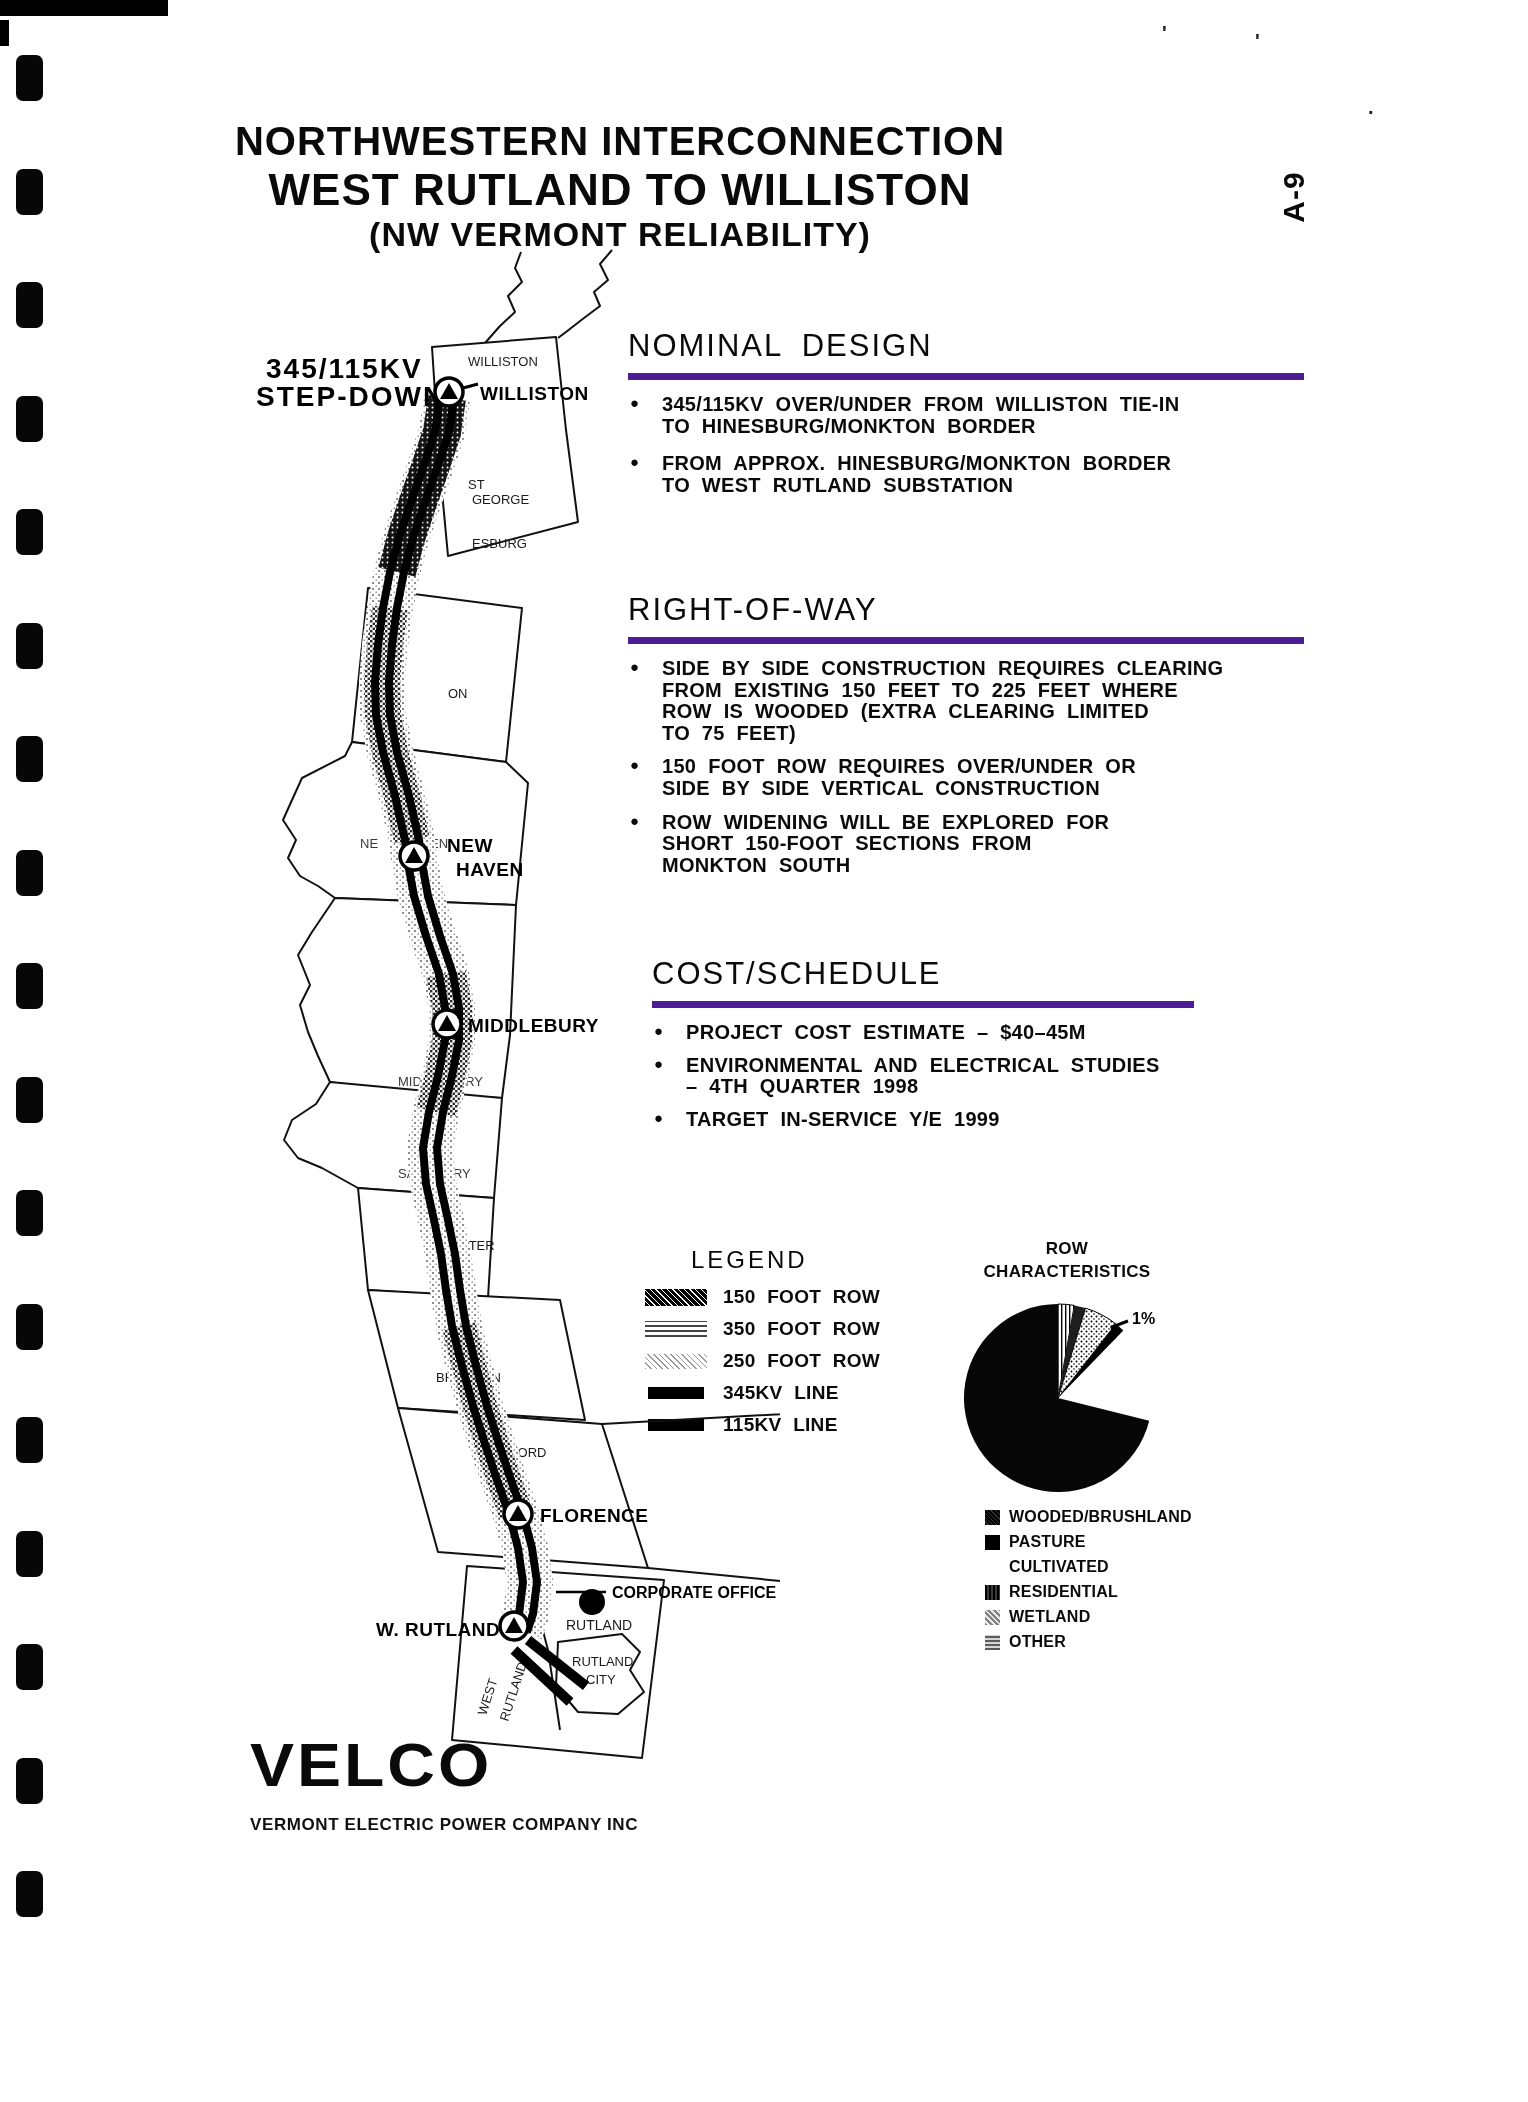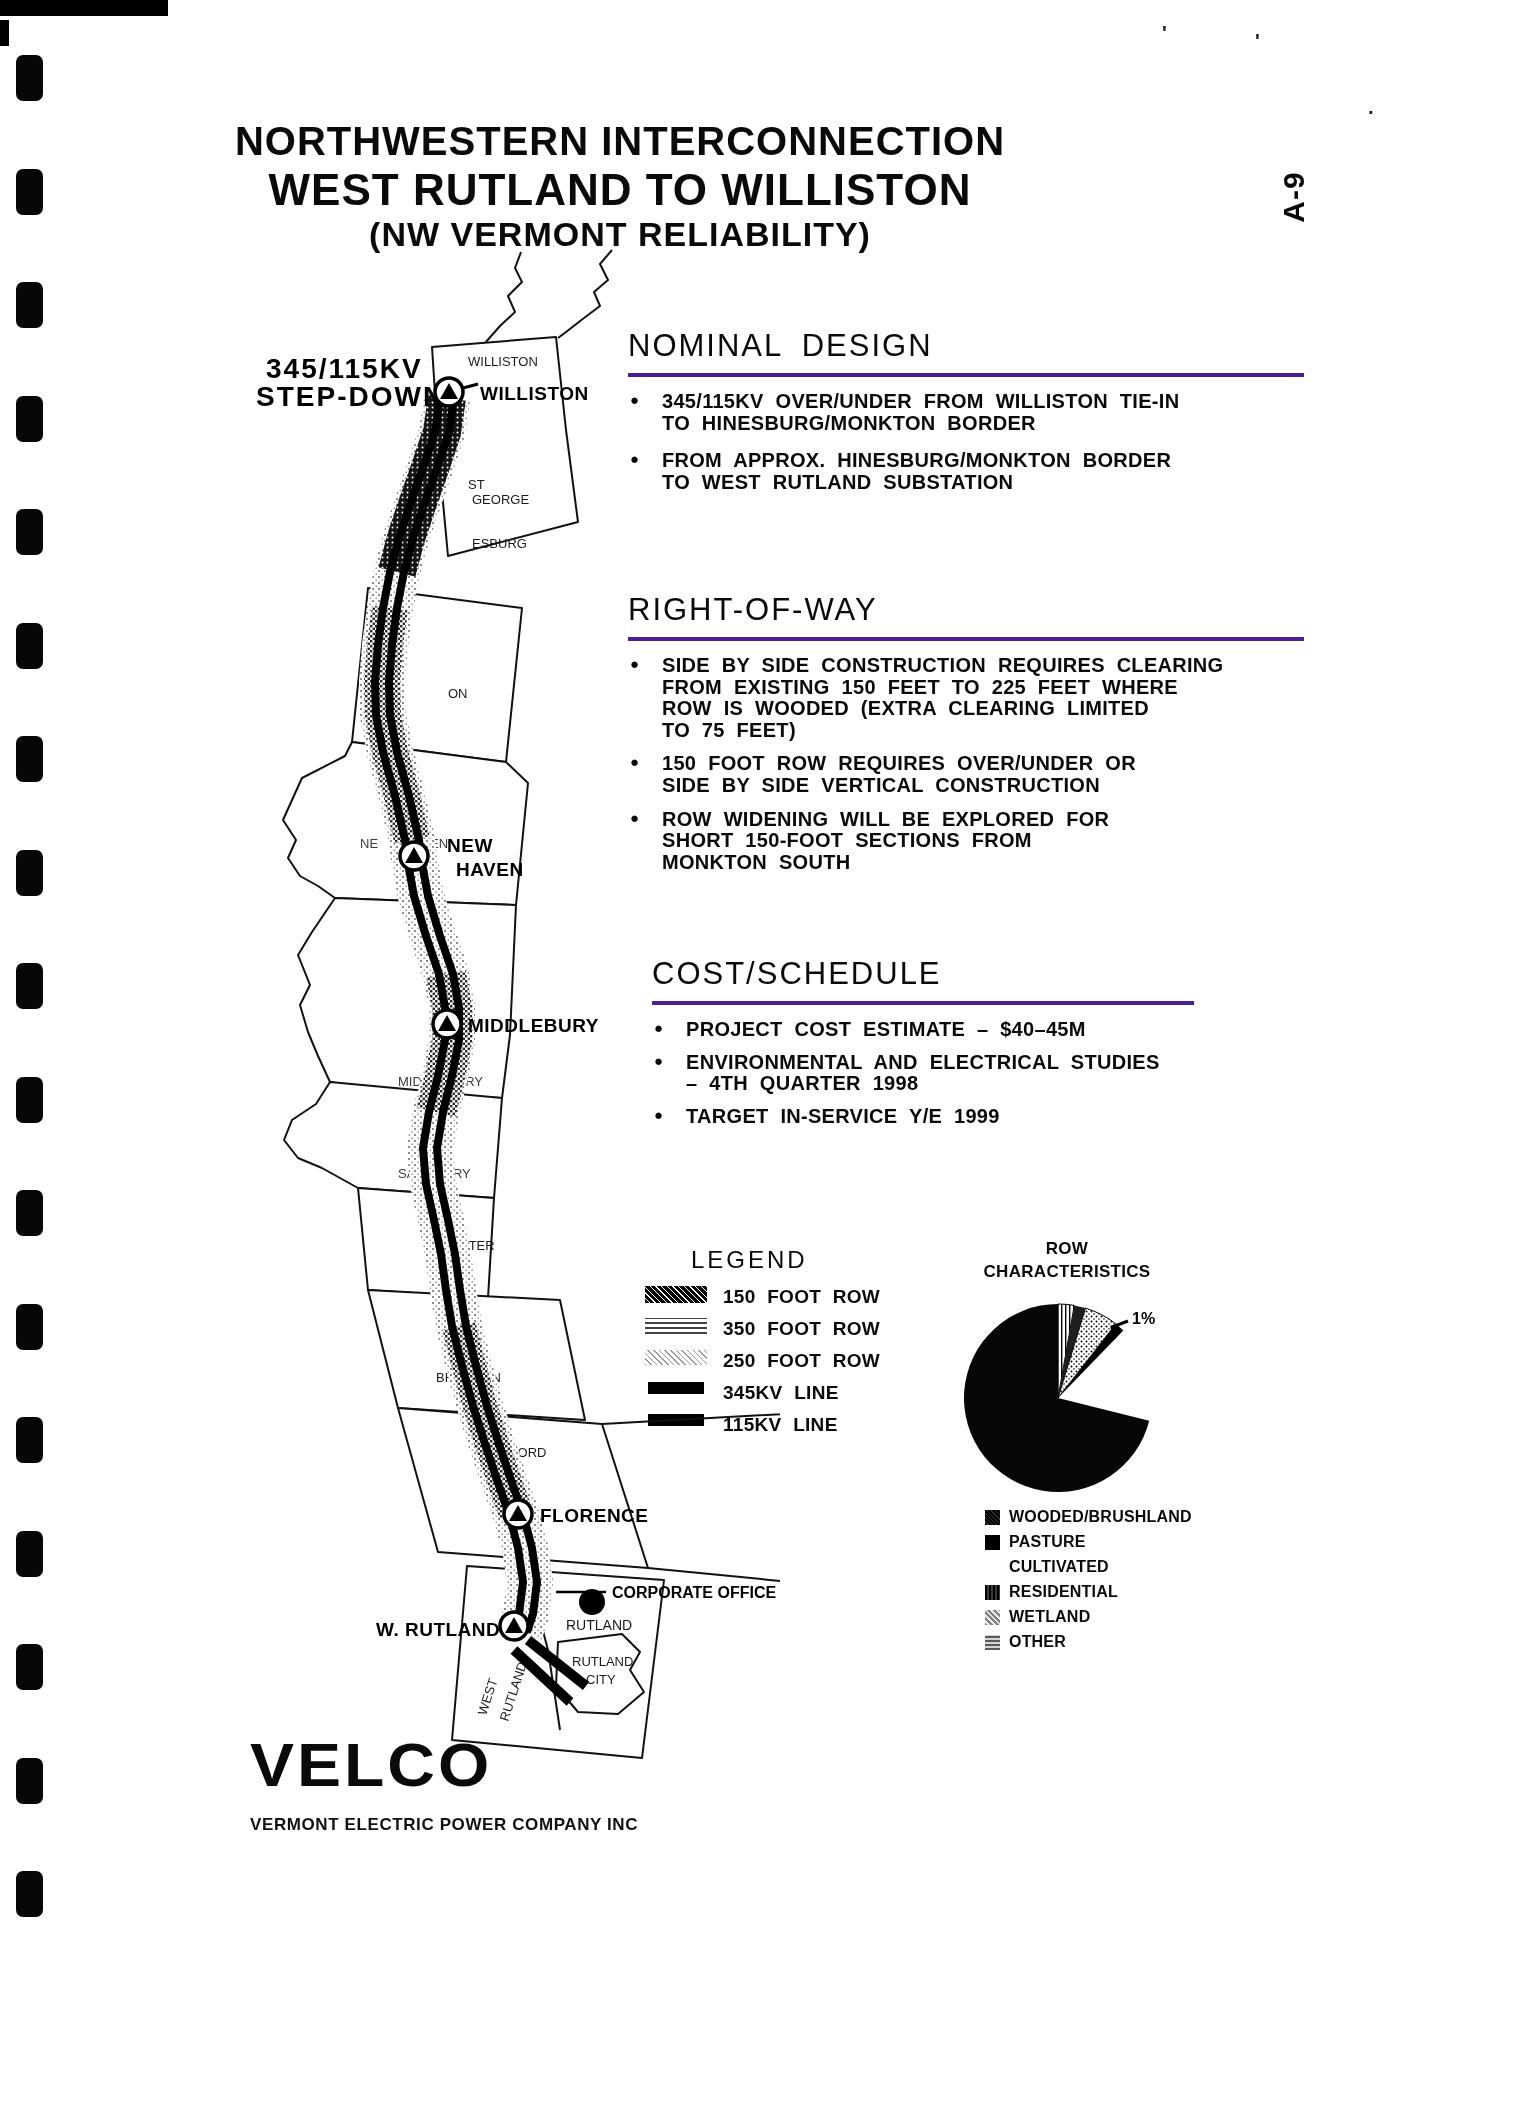--- a/index.html
+++ b/index.html
@@ -16,34 +16,34 @@
   .titleblock{position:absolute;left:210px;top:118px;width:820px;text-align:center;line-height:1.16;}
   .t1{font-size:40px;font-weight:700;letter-spacing:1px;}
   .t2{font-size:44px;font-weight:700;letter-spacing:1px;}
   .t3{font-size:34px;font-weight:700;letter-spacing:1px;}
   .pageref{position:absolute;left:1268px;top:180px;font-size:30px;font-weight:700;
     transform:rotate(-90deg);letter-spacing:1px;}
   
   .sect{position:absolute;}
   .sect h2{
     margin:0 0 14px 0;font-size:31px;font-weight:400;letter-spacing:2px;word-spacing:9px;
-    padding-bottom:9px;border-bottom:4px solid #4c1d95;
+    padding-bottom:9px;border-bottom:7px solid #4c1d95;
   }
   #sect-nominal{left:628px;top:328px;width:676px;}
   #sect-row{left:628px;top:592px;width:676px;}
   #sect-cost{left:652px;top:956px;width:542px;}
   .bullet{position:relative;padding-left:34px;margin-bottom:16px;
     font-size:20px;font-weight:700;letter-spacing:.3px;word-spacing:6px;line-height:1.08;}
   .bullet::before{content:"\25CF";position:absolute;left:2px;top:1px;font-size:15px;}
   #sect-row .bullet{margin-bottom:12px;}
   #sect-cost .bullet{margin-bottom:11px;}
   
   .legendblock{position:absolute;left:645px;top:1246px;}
   .legendblock h3{margin:0 0 12px 46px;font-size:24px;font-weight:400;letter-spacing:3px;}
-  .lrow{display:flex;margin-bottom:10px;}
+  .lrow{display:flex;align-items:center;margin-bottom:10px;}
   .lsw{width:62px;height:16px;margin-right:16px;flex:none;}
   .lsw.row-150{background:repeating-linear-gradient(45deg,#000 0 3px,#fff 3px 4px);height:17px;}
   .lsw.row-350{background:repeating-linear-gradient(0deg,#444 0 2px,#fff 2px 5px);height:16px;}
   .lsw.row-250{background:repeating-linear-gradient(45deg,#9a9a9a 0 1px,#fff 1px 4px);height:15px;}
   .lsw.line-345kv,.lsw.line-115kv{background:#000;height:12px;width:56px;margin-left:3px;margin-right:19px;}
   .llab{font-size:19px;font-weight:700;letter-spacing:.3px;word-spacing:6px;}
   
   .pietitle{position:absolute;left:962px;top:1238px;width:210px;text-align:center;
     font-size:17px;font-weight:700;line-height:1.35;letter-spacing:.3px;}
   .pielegend{position:absolute;left:985px;top:1508px;text-align:center;}

